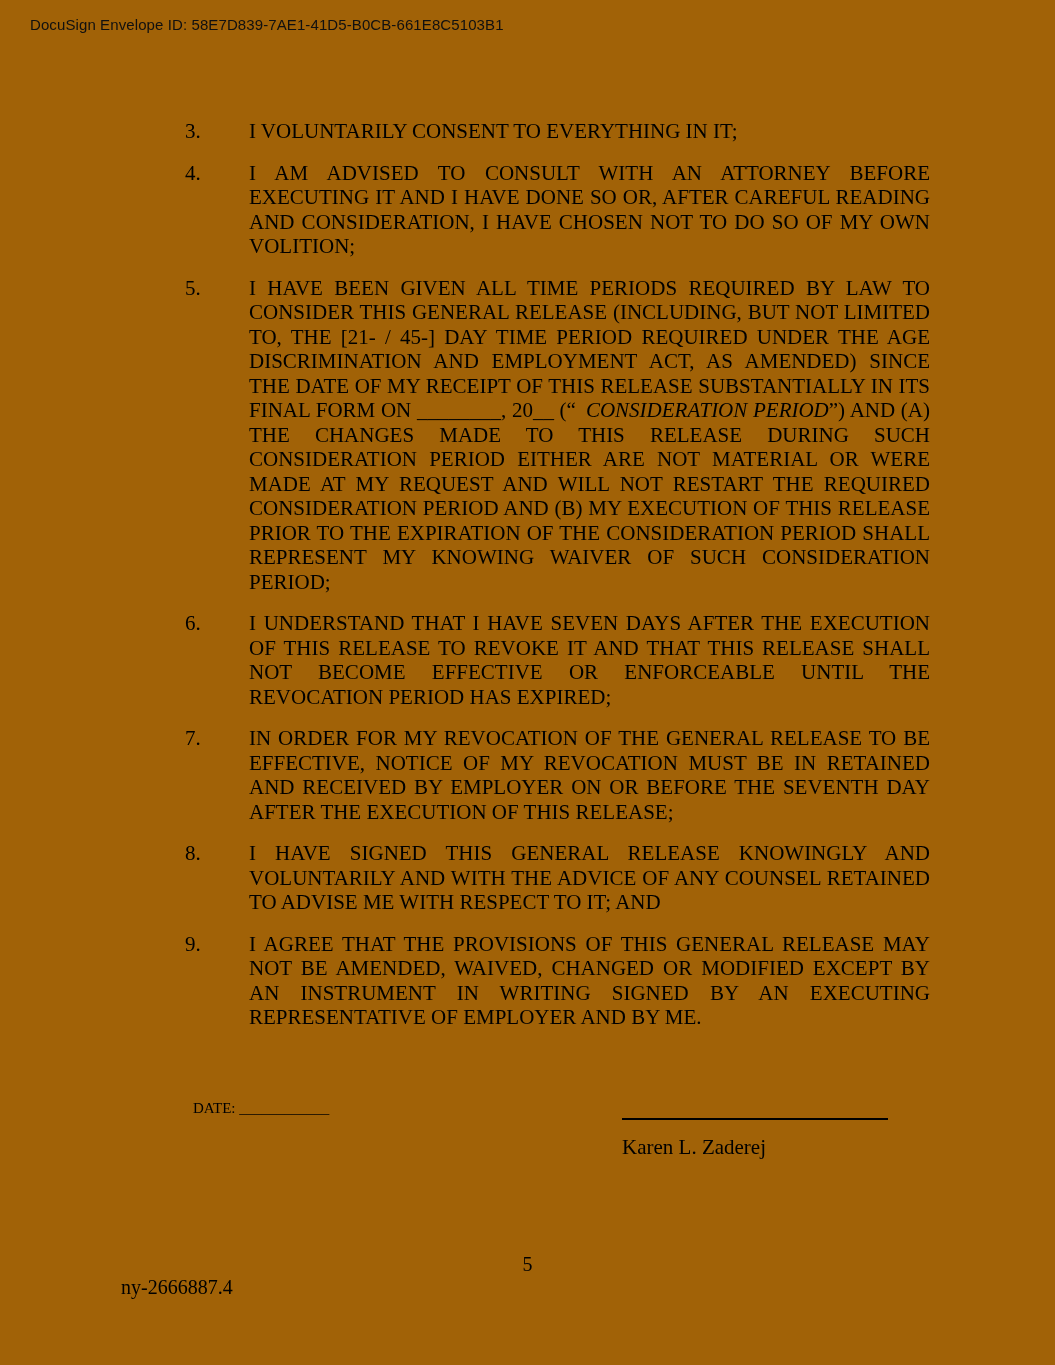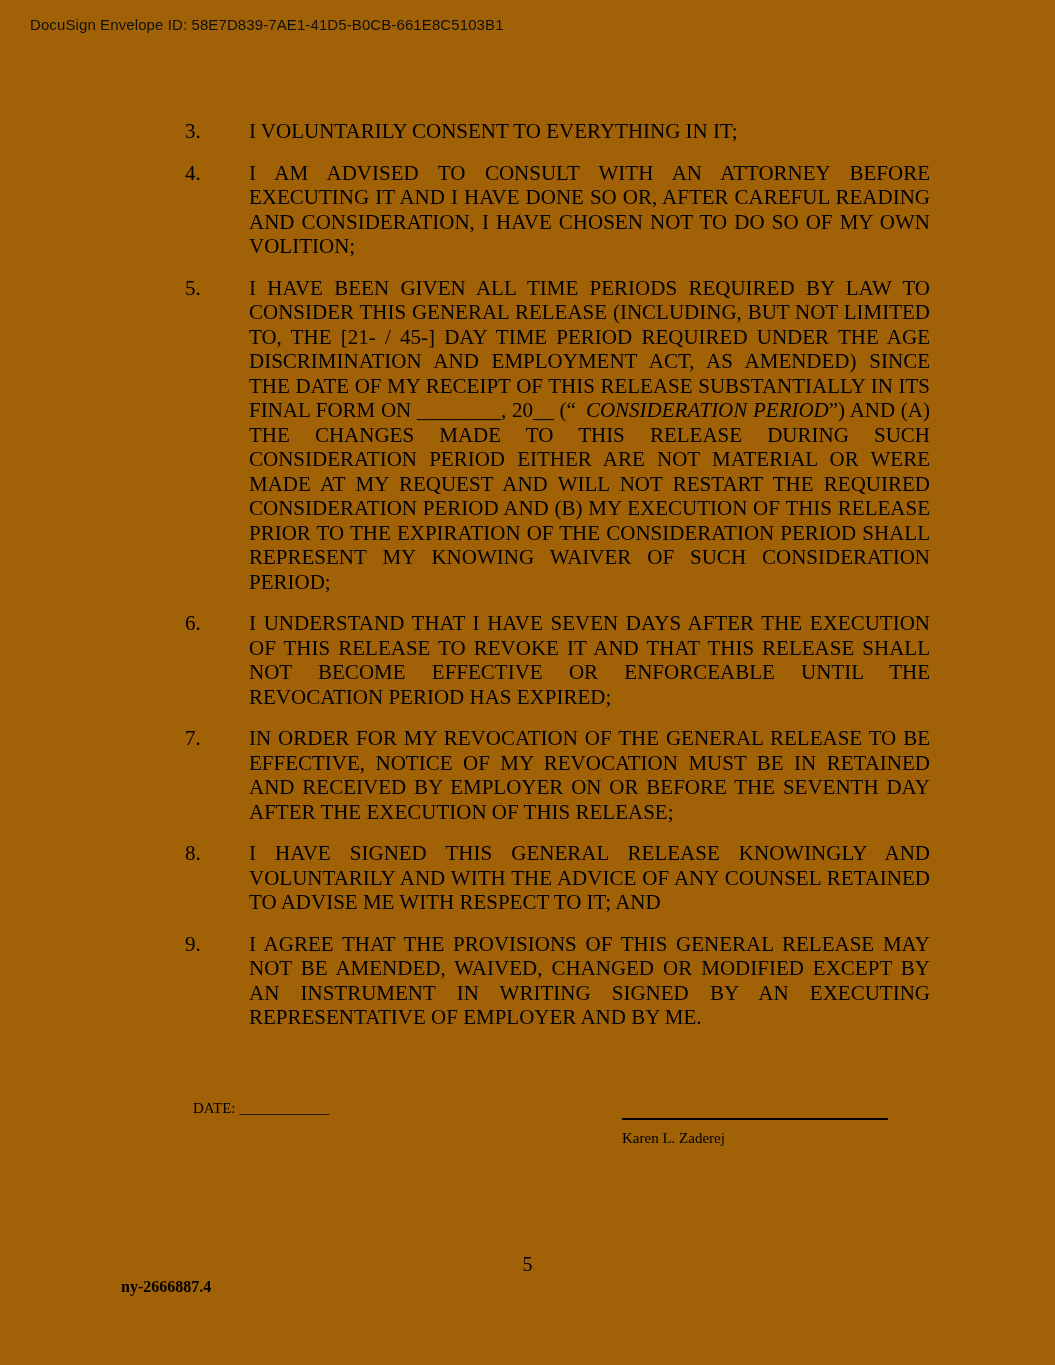--- a/index.html
+++ b/index.html
@@ -58,40 +58,40 @@
     position: absolute;
     top: 1096px;
     left: 622px;
     width: 266px;
   }
   .signature-line {
     height: 24px;
     border-bottom: 2px solid #000000;
   }
   .signature-name {
-    font-size: 15px;
+    font-size: 21px;
     line-height: 24.5px;
     padding-top: 6px;
+    margin-top: 9px;
   }
   .page-number {
     position: absolute;
     top: 1252px;
     left: 0;
     width: 100%;
     text-align: center;
     font-size: 20px;
     line-height: 24px;
   }
   .doc-reference {
     position: absolute;
     top: 1275px;
     left: 121px;
-    font-size: 16px;
+    font-size: 20px;
     line-height: 24px;
-    font-weight: bold;
   }
 </style>
 </head>
 <body>
 
 <div class="page">
 
   <div class="docusign-header">DocuSign Envelope ID: 58E7D839-7AE1-41D5-B0CB-661E8C5103B1</div>
 
   <div class="content">

